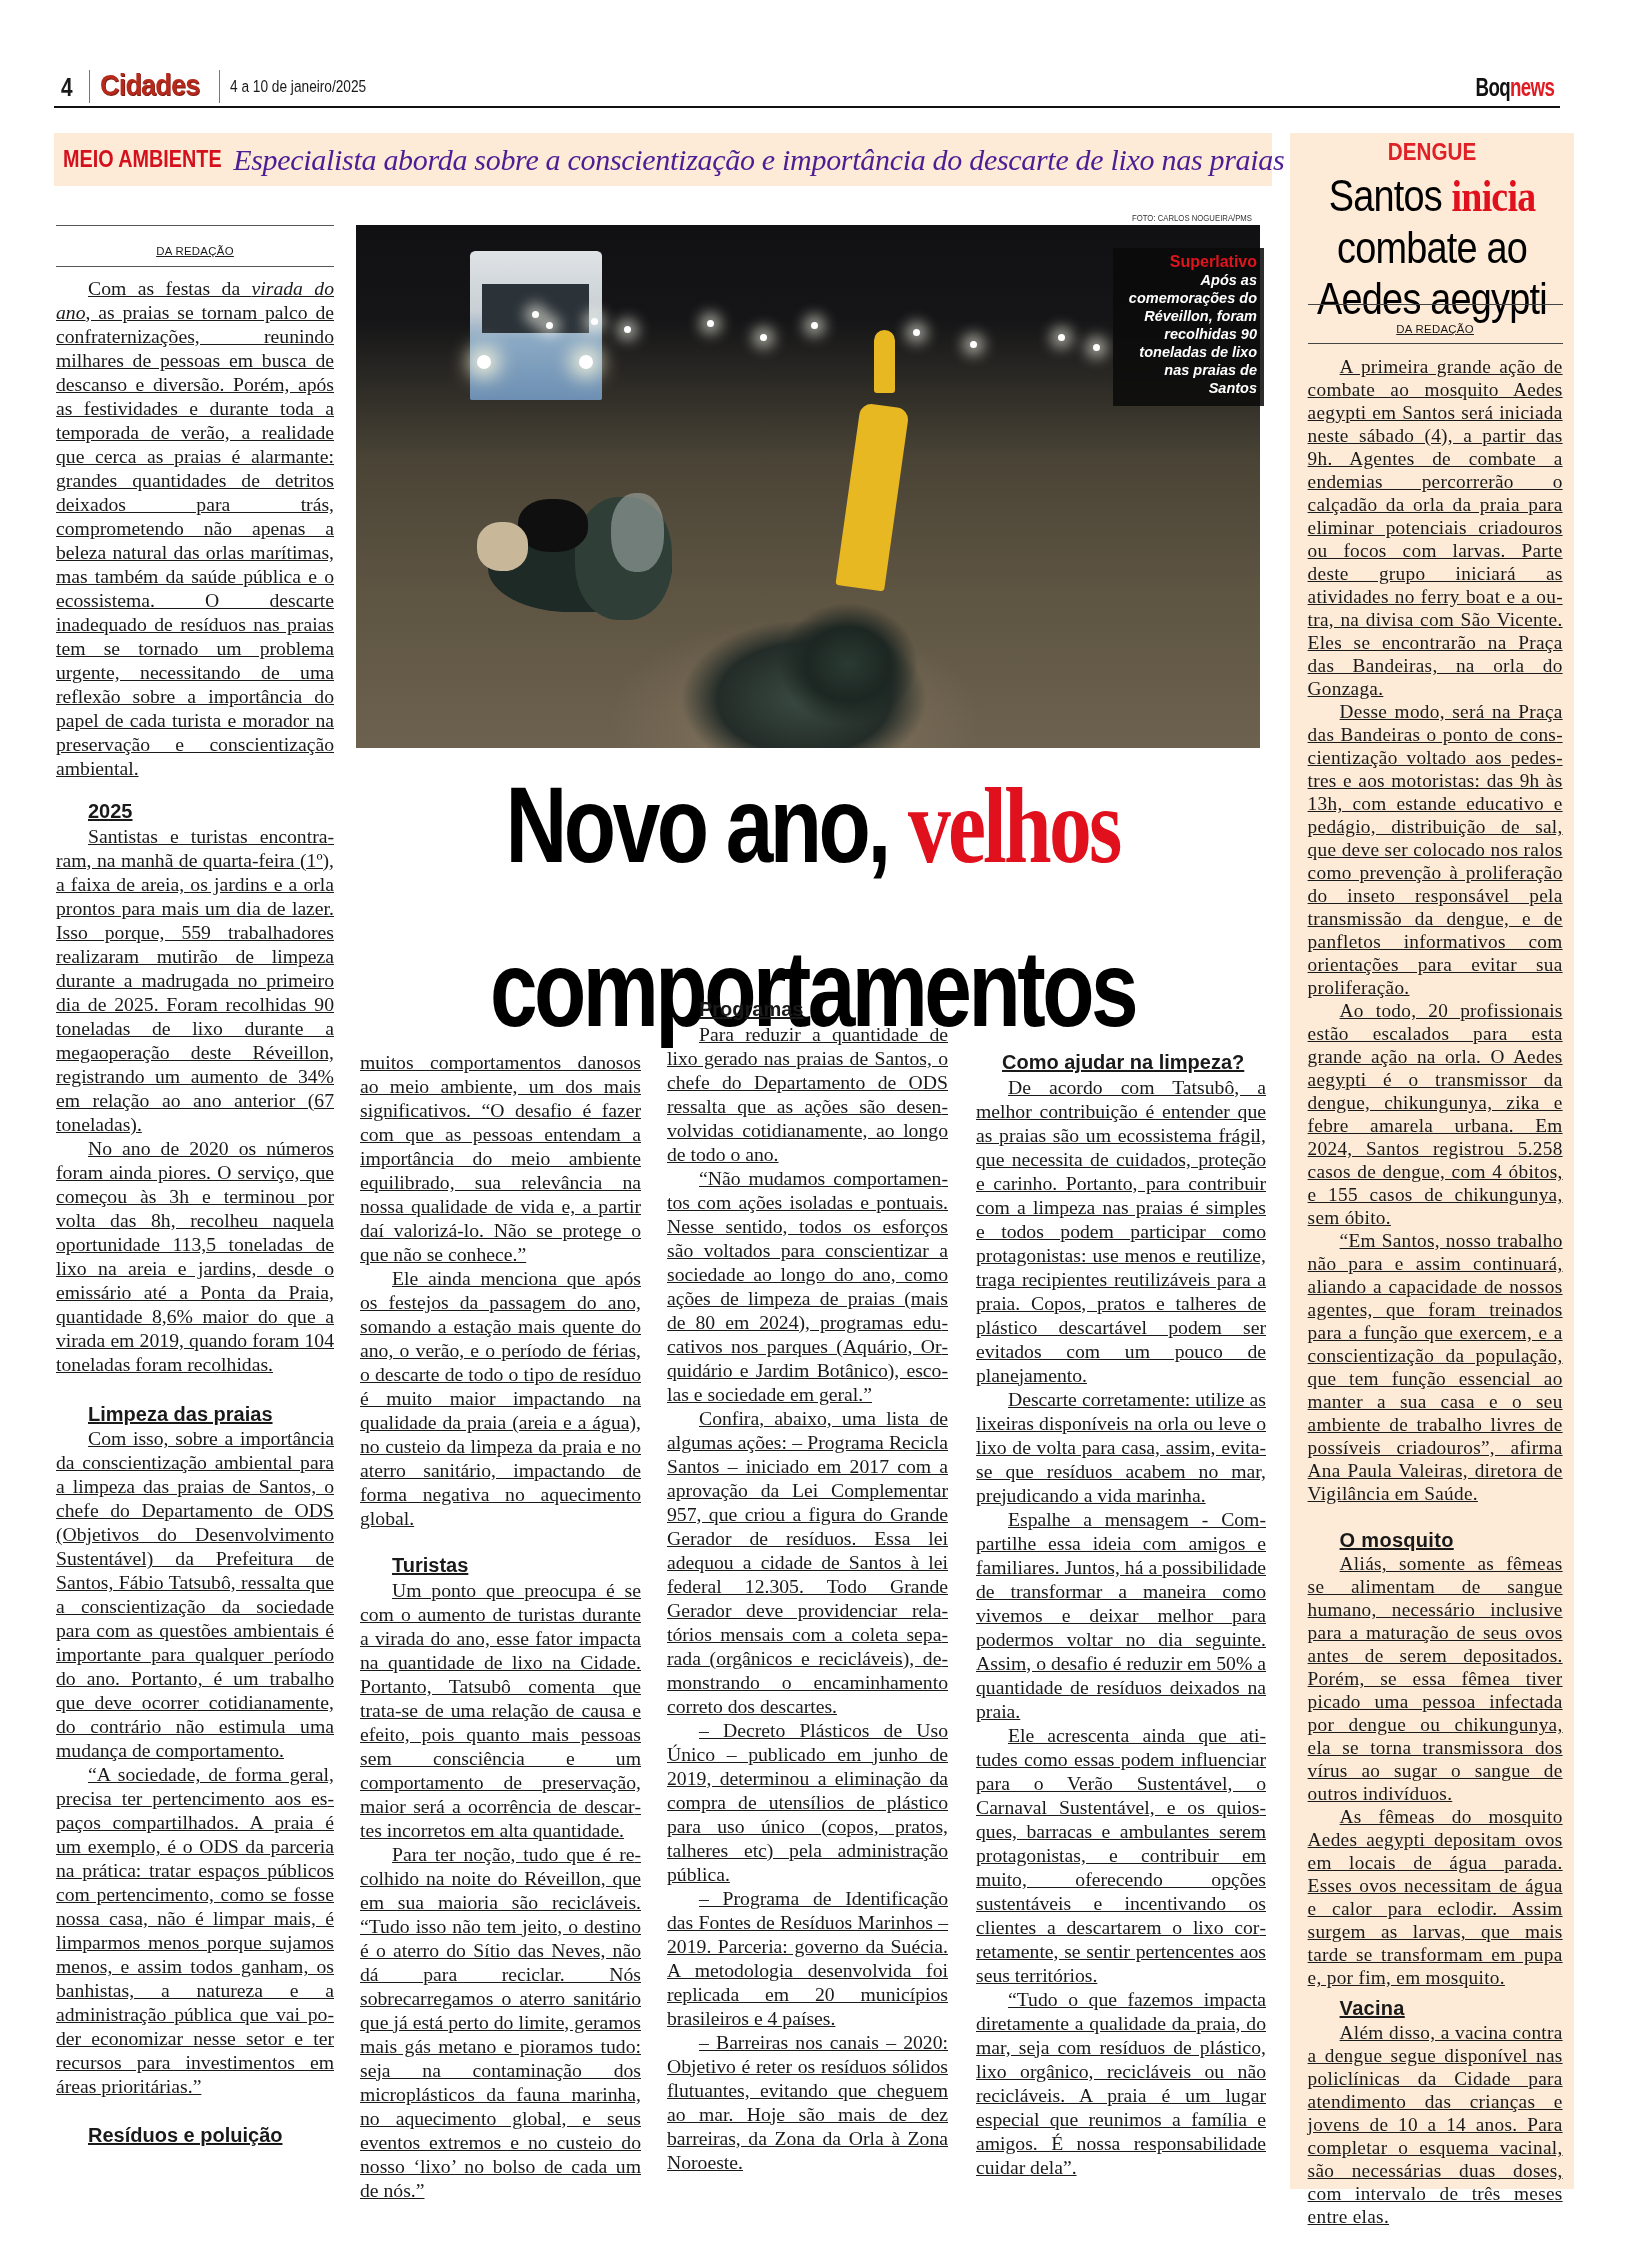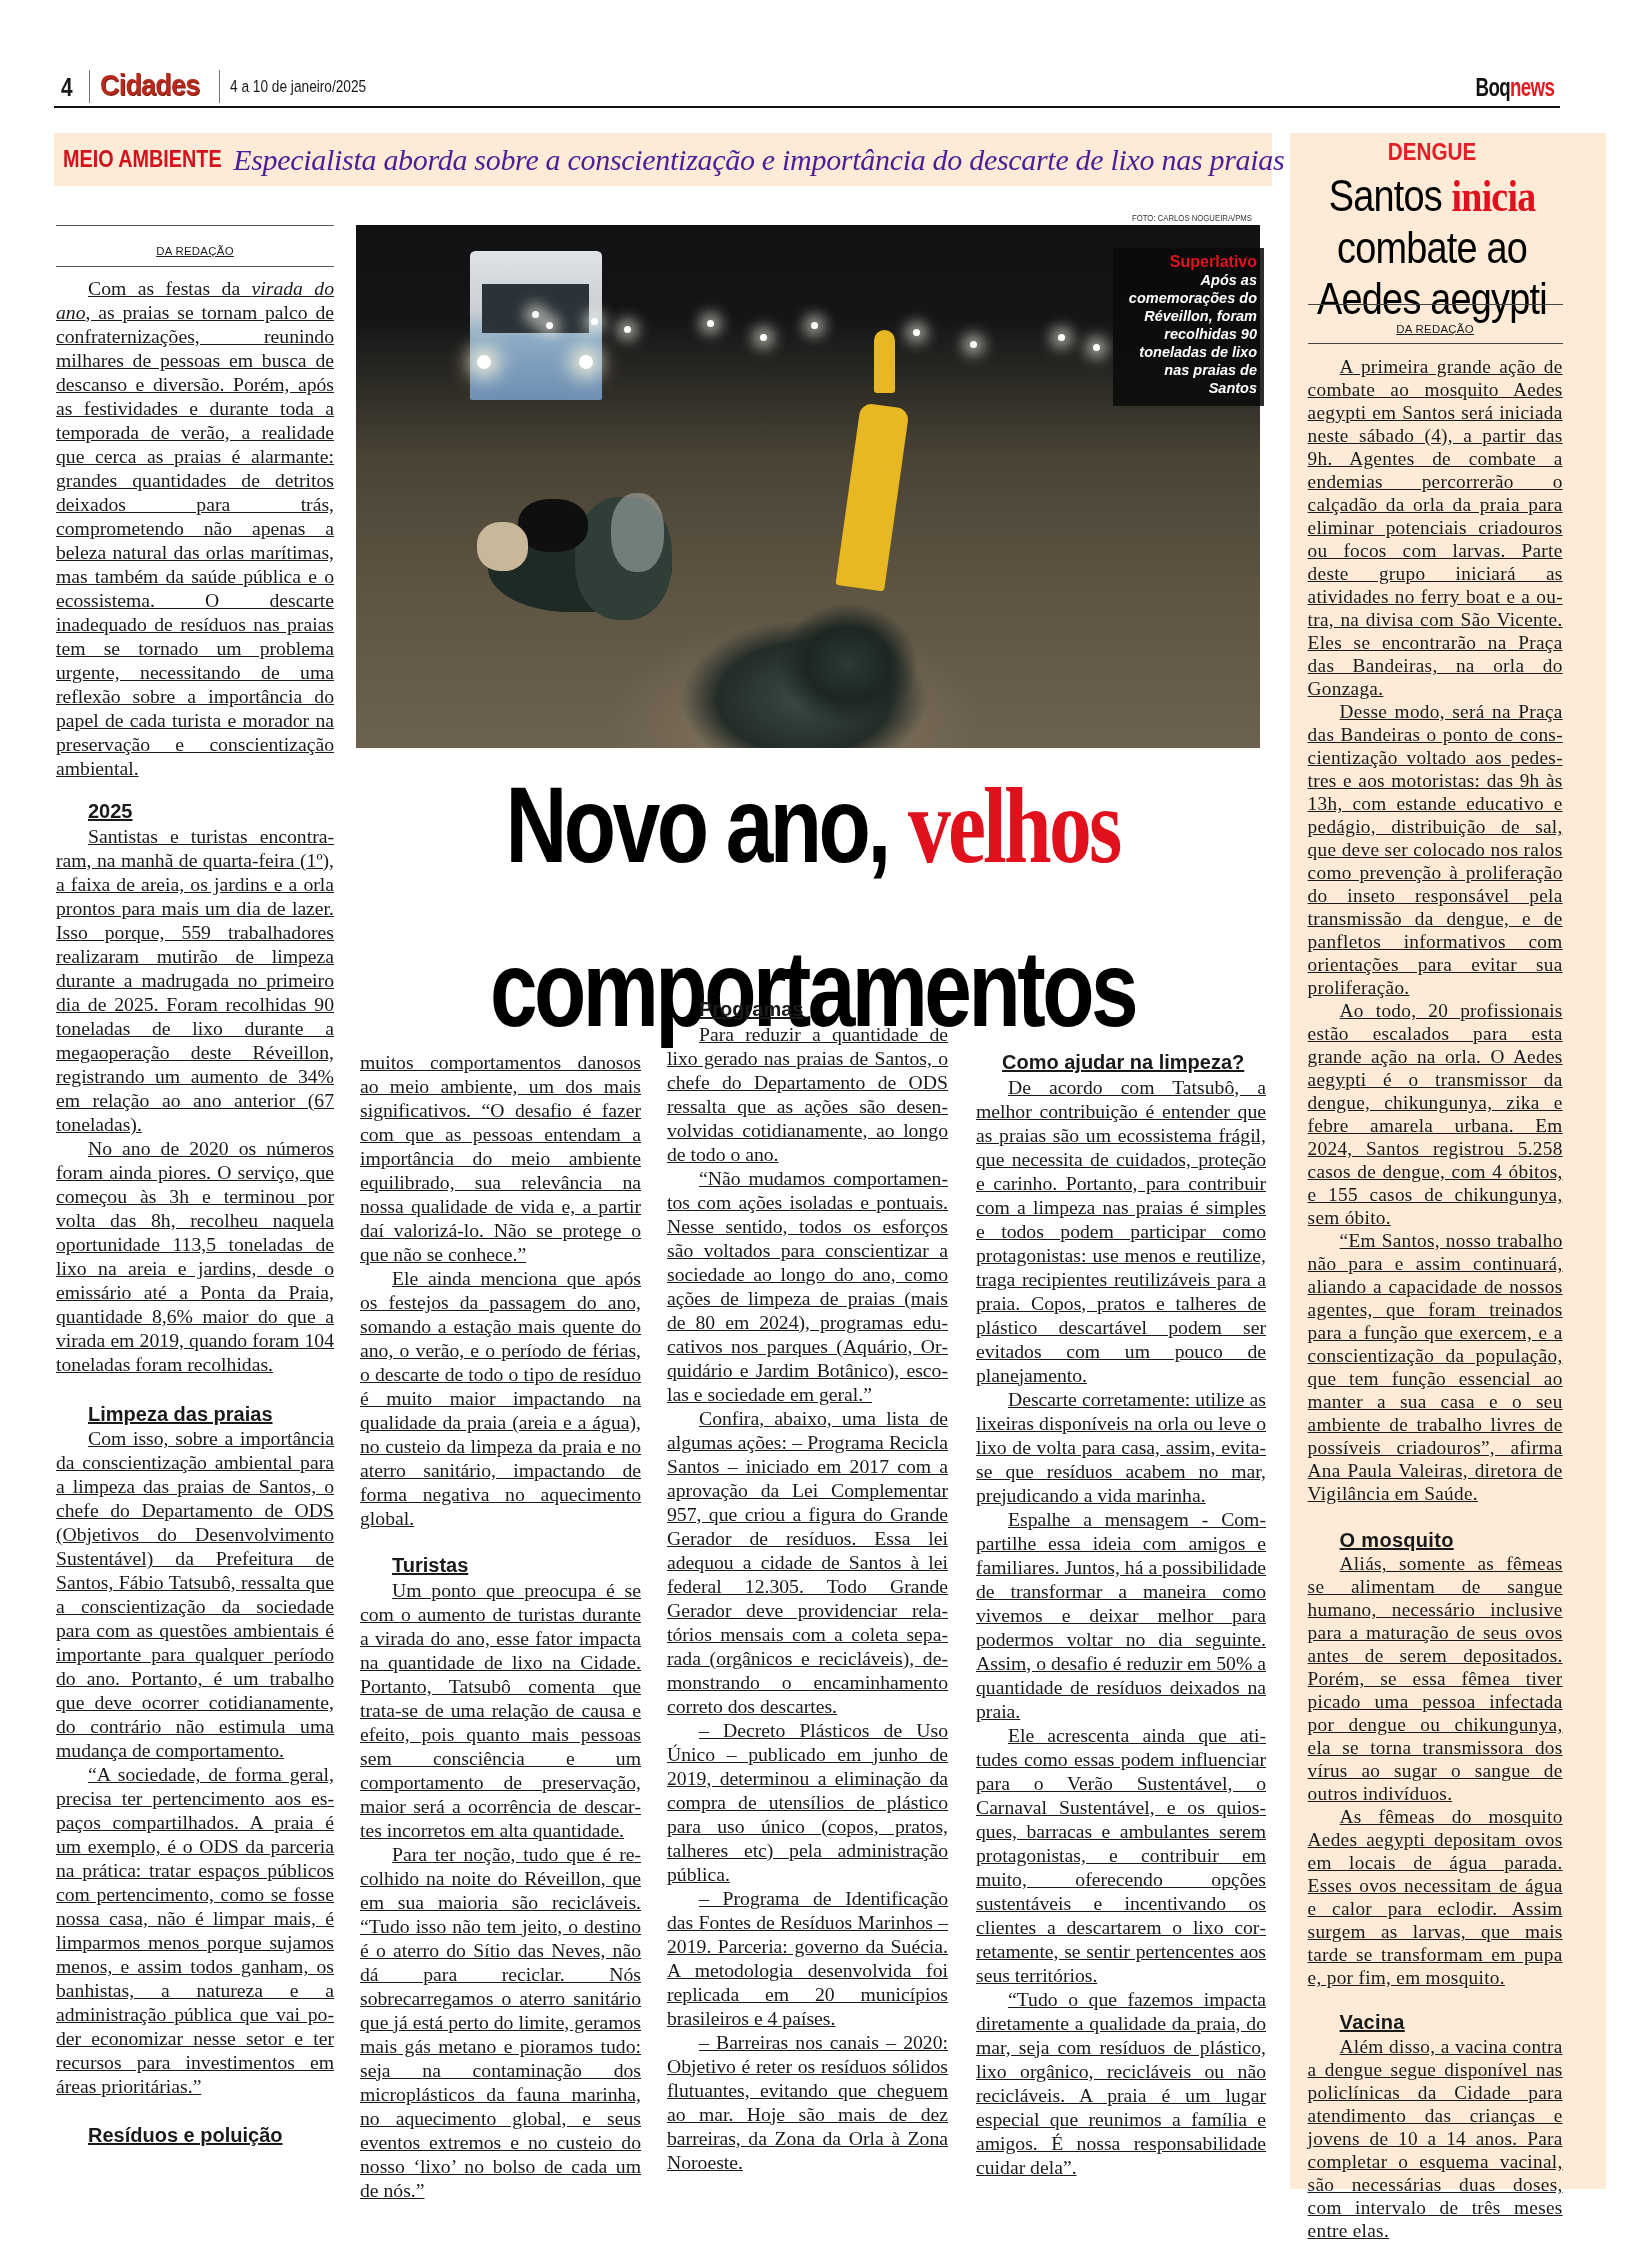--- a/index.html
+++ b/index.html
@@ -46,21 +46,21 @@
   .caption-title { font: bold 16px "Liberation Sans", sans-serif; color: #e0141c; display: block; }
   .caption-text { font: italic bold 14.5px "Liberation Sans", sans-serif; color: #fff; line-height: 18px; display: block; }
 
   
   .headline { position: absolute; left: 356px; top: 772px; width: 913px; text-align: center; font-family: "Liberation Sans", sans-serif; color: #000; line-height: 1; }
   .hl-line1 { display: block; font-size: 107px; letter-spacing: -4.4px; transform: scaleX(0.8); transform-origin: center; white-space: nowrap; }
   .hl-accent { font-family: "Liberation Serif", serif; font-weight: bold; color: #e0101c; letter-spacing: -3.5px; }
   .hl-line2 { display: block; font-size: 107px; letter-spacing: -4.4px; transform: scaleX(0.8); transform-origin: center; margin-top: 56px; white-space: nowrap; }
 
   
-  .sidebar { position: absolute; left: 1290px; top: 133px; width: 316px; height: 2056px; background: #fdebd7; }
+  .sidebar { position: absolute; left: 1290px; top: 133px; width: 284px; height: 2056px; background: #fdebd7; }
   .sb-kicker { position: absolute; left: 0; top: 5.3px; width: 284px; text-align: center; font: bold 24px "Liberation Sans", sans-serif; color: #e02027; transform: scaleX(0.86); }
   .sb-title { position: absolute; left: 0; top: 37px; width: 284px; text-align: center; font: 44px "Liberation Sans", sans-serif; line-height: 51px; color: #000; transform: scaleX(0.86); letter-spacing: -0.9px; }
   .sb-title .accent { font-family: "Liberation Serif", serif; font-weight: bold; color: #e0101c; }
   .sb-body { left: 17.6px; top: 171px; width: 255px; font-size: 19.3px; line-height: 23px; letter-spacing: 0.3px; }
   .sb-body .byline { border-color: #444; padding: 17.6px 0 8.8px; margin-bottom: 10.5px; }
   .sb-body h3 { padding-left: 32px; }
 </style>
 </head>
 <body>
 
@@ -161,17 +161,17 @@
   </h2>
   <div class="col sb-body">
     <div class="byline">DA REDAÇÃO</div>
     <p>A primeira grande ação de combate ao mosquito Aedes aegypti em Santos será iniciada neste sábado (4), a partir das 9h. Agentes de combate a endemias percorrerão o calçadão da orla da praia para eliminar potenciais criadouros ou focos com larvas. Parte deste grupo iniciará as atividades no ferry boat e a ou­tra, na divisa com São Vicente. Eles se encontrarão na Praça das Bandeiras, na orla do Gonzaga.</p>
     <p>Desse modo, será na Praça das Bandeiras o ponto de cons­cientização voltado aos pedes­tres e aos motoristas: das 9h às 13h, com estande educativo e pedágio, distribuição de sal, que deve ser colocado nos ralos como prevenção à proliferação do inseto responsável pela transmissão da dengue, e de panfletos informa­tivos com orientações para evitar sua proliferação.</p>
     <p>Ao todo, 20 profissionais es­tão escalados para esta grande ação na orla. O Aedes aegypti é o transmissor da dengue, chi­kungunya, zika e febre amarela urbana.  Em 2024, Santos regis­trou 5.258 casos de dengue, com 4 óbitos, e 155 casos de chikun­gunya, sem óbito.</p>
     <p>“Em Santos, nosso trabalho não para e assim continuará, aliando a capacidade de nossos agentes, que foram treinados para a função que exercem, e a conscientização da população, que tem função essencial ao man­ter a sua casa e o seu ambiente de trabalho livres de possíveis criadouros”, afirma Ana Paula Valeiras, diretora de Vigilância em Saúde.</p>
     <h3 style="margin-top:23px">O mosquito</h3>
     <p>Aliás, somente as fêmeas se alimentam de sangue humano, necessário inclusive para a matu­ração de seus ovos antes de serem depositados. Porém, se essa fêmea tiver picado uma pessoa infectada por dengue ou chikun­gunya, ela se torna transmissora dos vírus ao sugar o sangue de outros indivíduos.</p>
     <p>As fêmeas do mosquito Aedes aegypti depositam ovos em locais de água parada. Esses ovos neces­sitam de água e calor para eclodir. Assim surgem as larvas, que mais tarde se transformam em pupa e, por fim, em mosquito.</p>
-    <h3 style="margin-top:21px">Vacina</h3>
+    <h3 style="margin-top:7px">Vacina</h3>
     <p>Além disso, a vacina contra a dengue segue disponível nas policlínicas da Cidade para aten­dimento das crianças e jovens de 10 a 14 anos. Para completar o esquema vacinal, são necessárias duas doses, com intervalo de três meses entre elas.</p>
   </div>
 </aside>
 
 
 </body></html>

